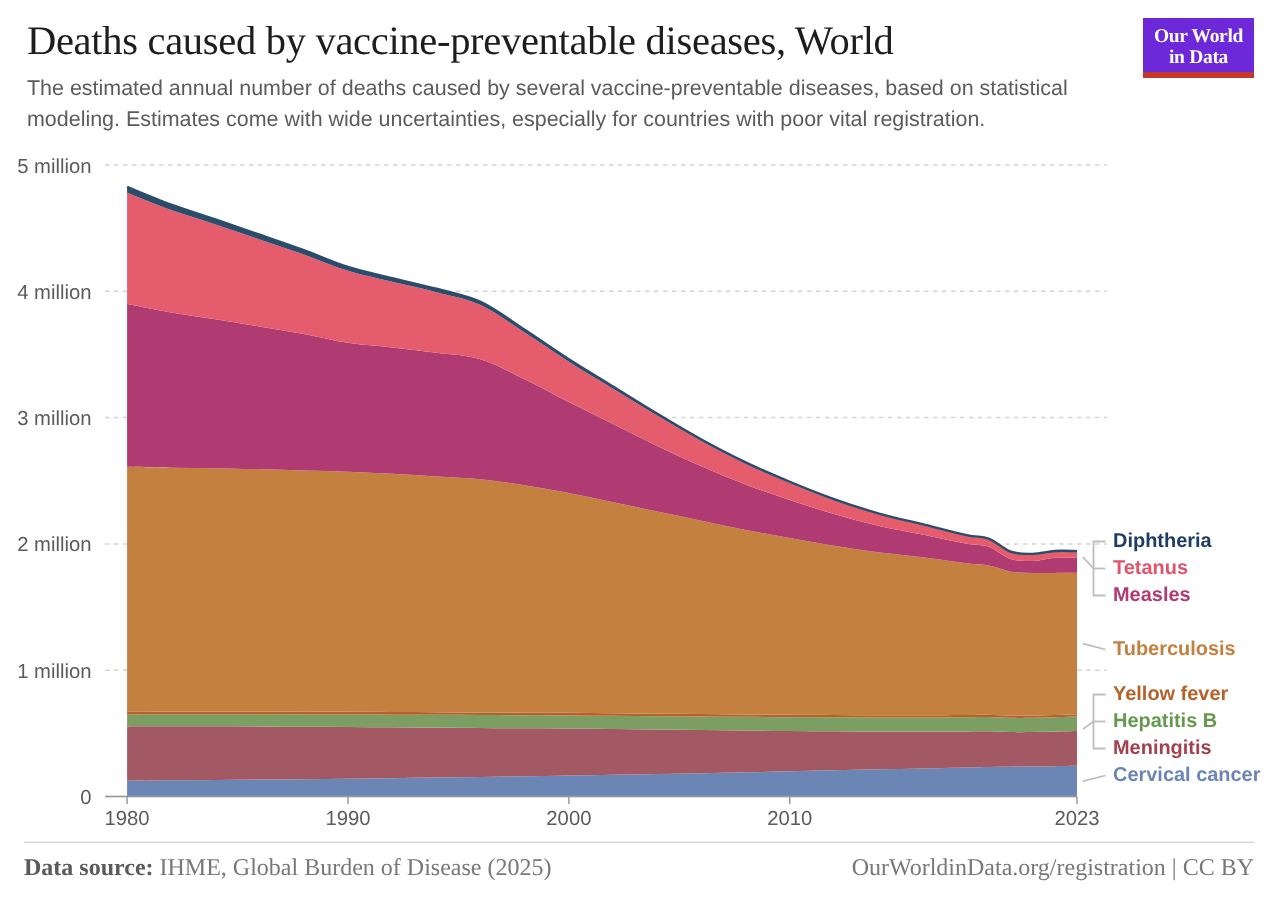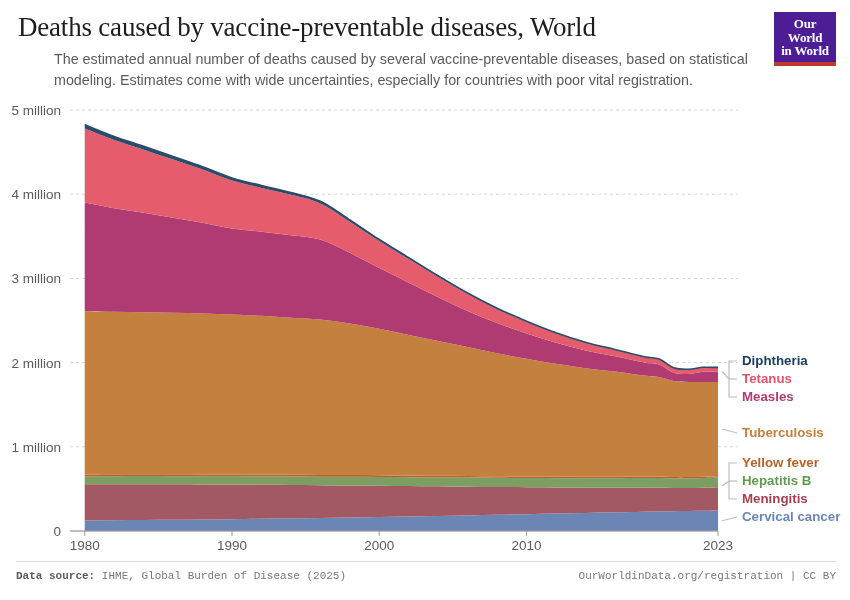--- a/index.html
+++ b/index.html
@@ -38,30 +38,29 @@
     margin: 0;
     white-space: nowrap;
   }
   .chart-subtitle {
     margin-top: 7px;
     font-size: 14.3px;
     line-height: 1.42;
     color: #5b5b5b;
     font-family: "Liberation Sans", sans-serif;
     max-width: 712px;
-    margin-left: 36px;
   }
 
   
   .owid-logo {
     position: absolute;
     right: 14px;
     top: 12px;
-    width: 62px;
-    background: #4c1d95;
+    width: 74px;
+    background: #6d28d9;
     padding: 5px 6px 0 6px;
     box-sizing: border-box;
     text-align: center;
   }
   .owid-logo .l1, .owid-logo .l2 {
     color: #ffffff;
     font-family: "Liberation Serif", serif;
     font-weight: 700;
     font-size: 13px;
     line-height: 1.04;
@@ -110,23 +109,23 @@
     background: #d8d8d8;
   }
   .footer {
     position: absolute;
     left: 16px;
     right: 14px;
     top: 570px;
     display: flex;
     justify-content: space-between;
     align-items: baseline;
-    font-size: 11px;
+    font-size: 16px;
     color: #787878;
-    font-family: Liberation Mono, monospace;
+    font-family: Liberation Serif, serif;
   }
   .footer .src-label {
     font-weight: 700;
     color: #5b5b5b;
   }
   .footer .src-text { color: #787878; }
   .footer-left { white-space: nowrap; }
   .footer-right { white-space: nowrap; }
 </style>
 </head>
@@ -134,21 +133,21 @@
 
 <div class="chart-root">
 
   <div class="header">
     <h1 class="chart-title">Deaths caused by vaccine-preventable diseases, World</h1>
     <div class="chart-subtitle">The estimated annual number of deaths caused by several vaccine-preventable diseases, based on statistical modeling. Estimates come with wide uncertainties, especially for countries with poor vital registration.</div>
   </div>
 
   <div class="owid-logo">
     <span class="l1">Our World</span>
-    <span class="l2">in World</span>
+    <span class="l2">in Data</span>
     <div class="owid-bar"></div>
   </div>
 
   <div class="plot-wrap">
     <svg class="plot" width="850" height="600" id="plot-svg">
         <line x1="70" y1="531" x2="718" y2="531" stroke="#c9c9c9" stroke-width="1"></line>
         <text x="61" y="536" class="ylabel">0</text>
         <line x1="70" y1="446.8" x2="738" y2="446.8" stroke="#d4d4d4" stroke-width="1" stroke-dasharray="3,3"></line>
         <text x="61" y="451.8" class="ylabel">1 million</text>
         <line x1="70" y1="362.6" x2="738" y2="362.6" stroke="#d4d4d4" stroke-width="1" stroke-dasharray="3,3"></line>

